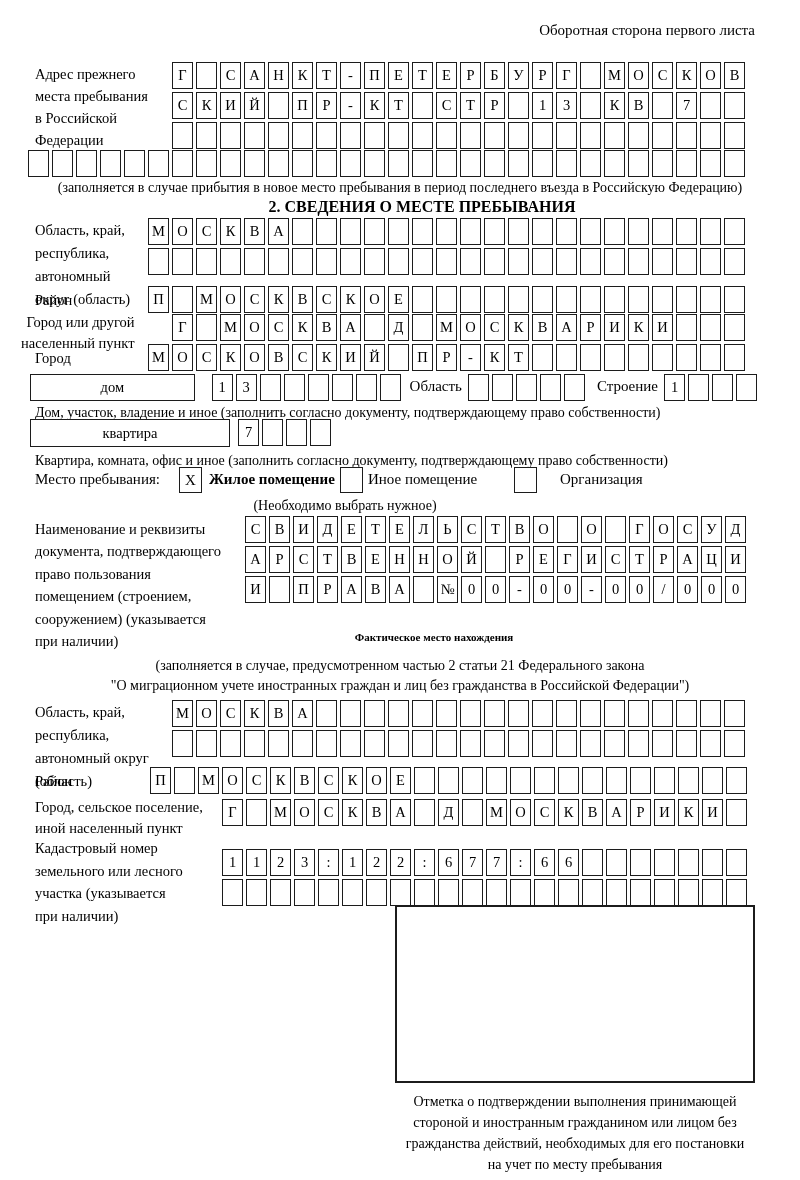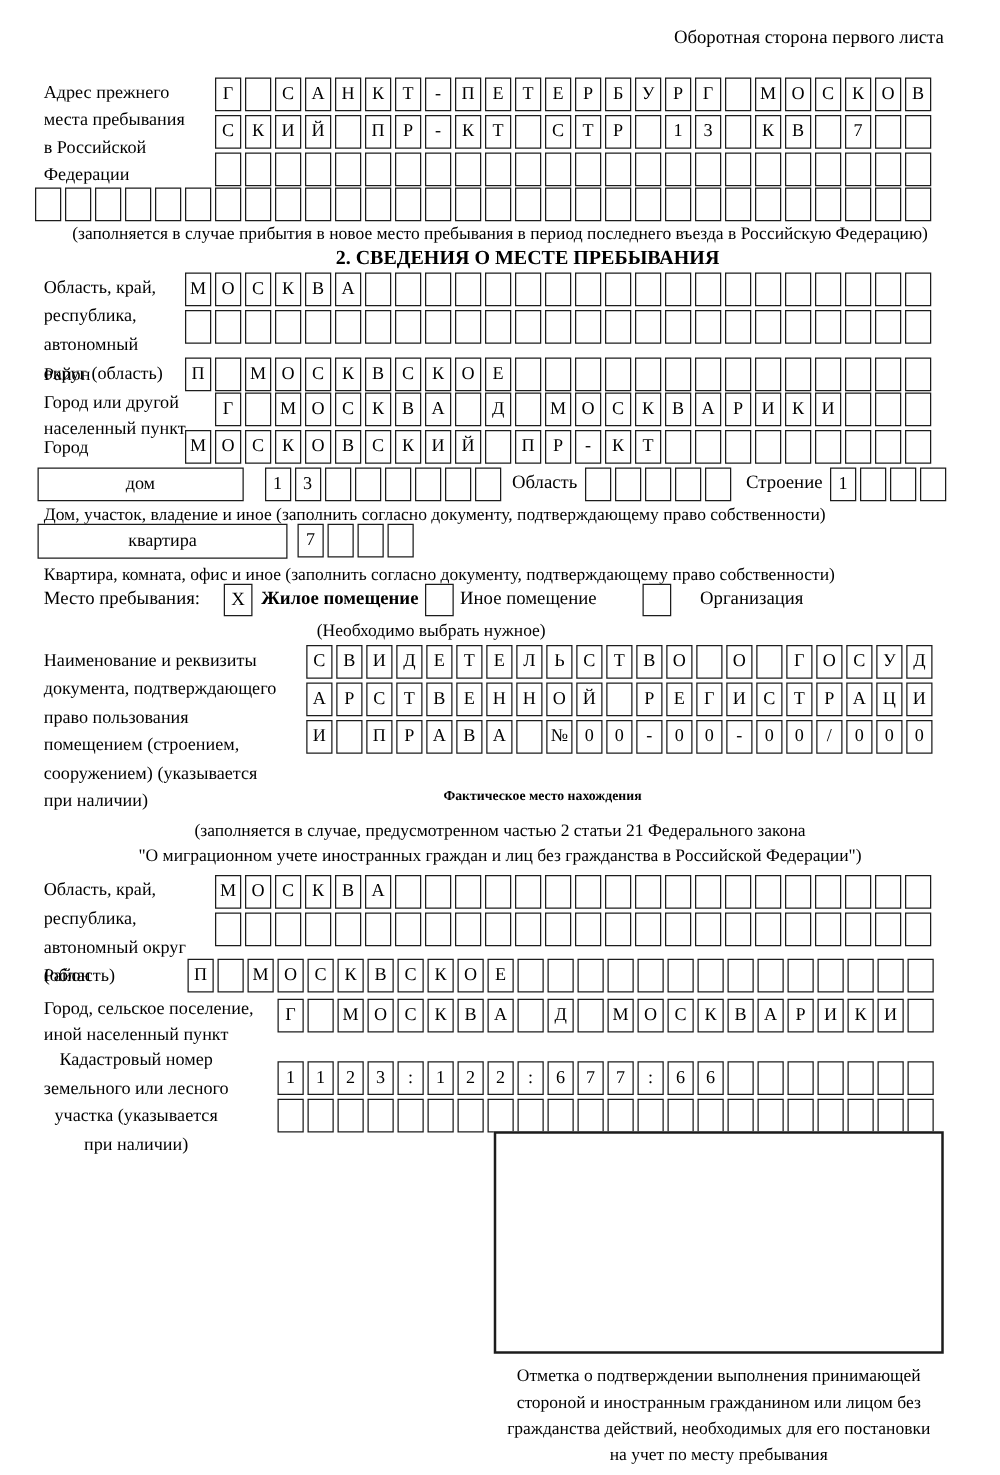--- a/index.html
+++ b/index.html
@@ -239,21 +239,21 @@
     <span class="cell"></span>
     <span class="cell"></span>
     <span class="cell"></span>
     <span class="cell"></span>
     <span class="cell"></span>
     <span class="cell"></span>
     <span class="cell"></span>
     <span class="cell"></span>
   </div>
 
-<div class="abs lbl" style="left:35px;top:312px;line-height:21px;">
+<div class="abs lbl" style="left:21px;top:312px;line-height:21px;text-align:right;">
   <div>Город или другой</div>
   <div>населенный пункт</div>
 </div>
 <div class="cellrow" style="left:172px;top:314px;">
     <span class="cell">Г</span>
     <span class="cell"></span>
     <span class="cell">М</span>
     <span class="cell">О</span>
     <span class="cell">С</span>
     <span class="cell">К</span>
@@ -548,21 +548,21 @@
     <span class="cell">К</span>
     <span class="cell">В</span>
     <span class="cell">А</span>
     <span class="cell">Р</span>
     <span class="cell">И</span>
     <span class="cell">К</span>
     <span class="cell">И</span>
     <span class="cell"></span>
   </div>
 
-<div class="abs lbl" style="left:35px;top:837px;line-height:22.5px;text-align:center;">
+<div class="abs lbl" style="left:35px;top:837px;line-height:22.5px;">
   <div>Кадастровый номер</div>
   <div>земельного или лесного</div>
   <div>участка (указывается</div>
   <div>при наличии)</div>
 </div>
 <div class="cellrow" style="left:222px;top:849px;">
     <span class="cell">1</span>
     <span class="cell">1</span>
     <span class="cell">2</span>
     <span class="cell">3</span>

